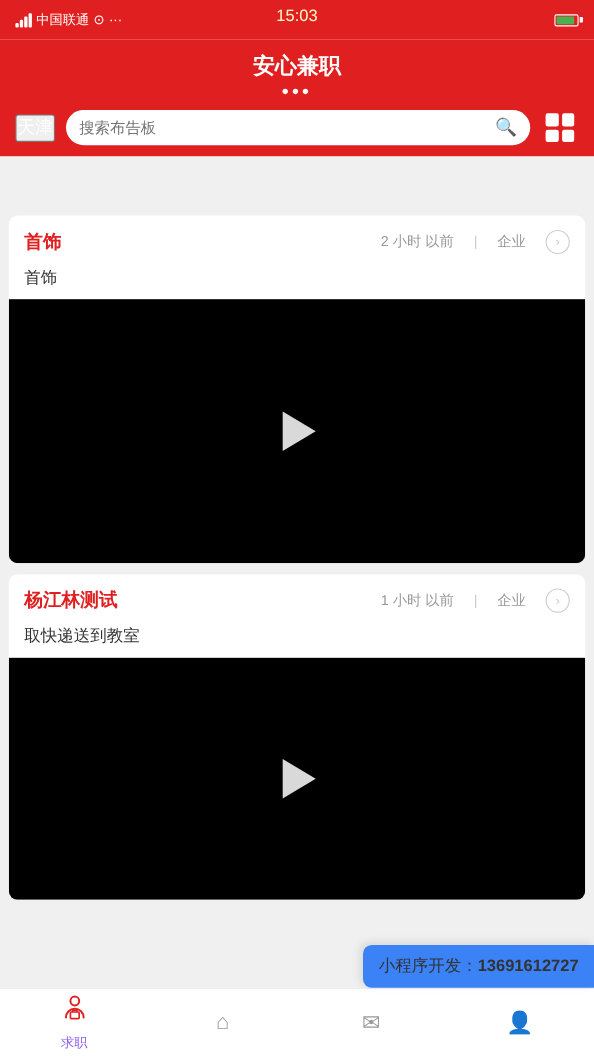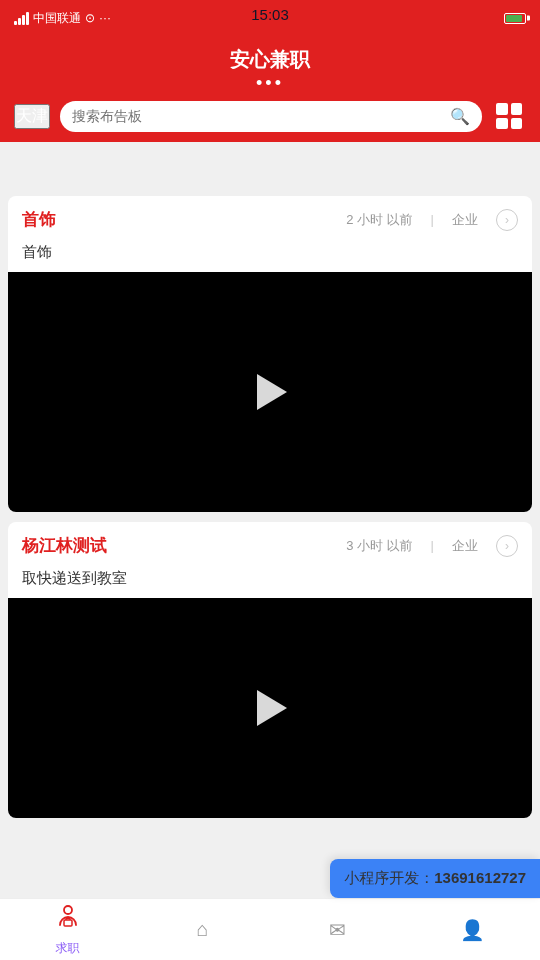--- a/index.html
+++ b/index.html
@@ -22,21 +22,21 @@
     }
     .status-left {
       display: flex;
       align-items: center;
       gap: 4px;
       font-size: 12px;
       color: white;
     }
     .status-center {
       font-size: 15px;
-      color: #0f172a;
+      color: #fef9c3;
       font-weight: 500;
       position: absolute;
       left: 50%;
       transform: translateX(-50%);
     }
     .status-right {
       display: flex;
       align-items: center;
       gap: 6px;
     }
@@ -347,21 +347,21 @@
       <div class="play-btn">
         <div class="play-triangle"></div>
       </div>
     </div>
   </div>
 
   <div class="card">
     <div class="card-header">
       <span class="card-title">杨江林测试</span>
       <div class="card-meta">
-        <span class="card-meta-time">3 小时 以前</span>
+        <span class="card-meta-time">1 小时 以前</span>
         <span class="card-meta-divider">|</span>
         <span class="card-meta-type">企业</span>
         <div class="arrow-circle">
           <span>›</span>
         </div>
       </div>
     </div>
     <div class="card-subtitle">取快递送到教室</div>
     <div class="video-container" style="height:220px;">
       <div class="play-btn">

